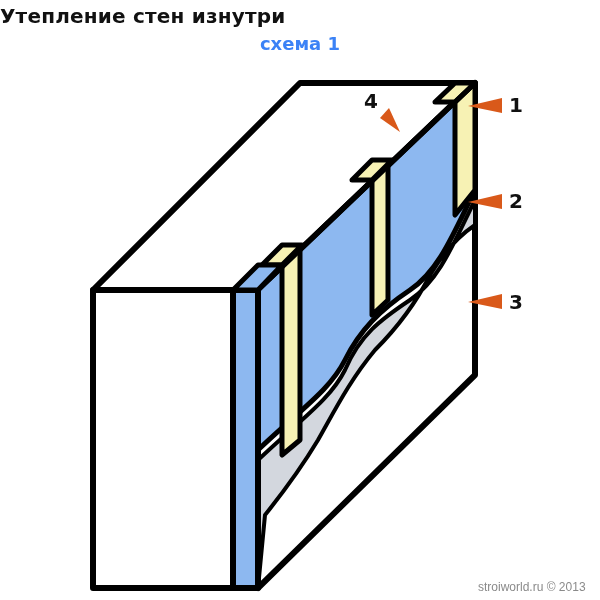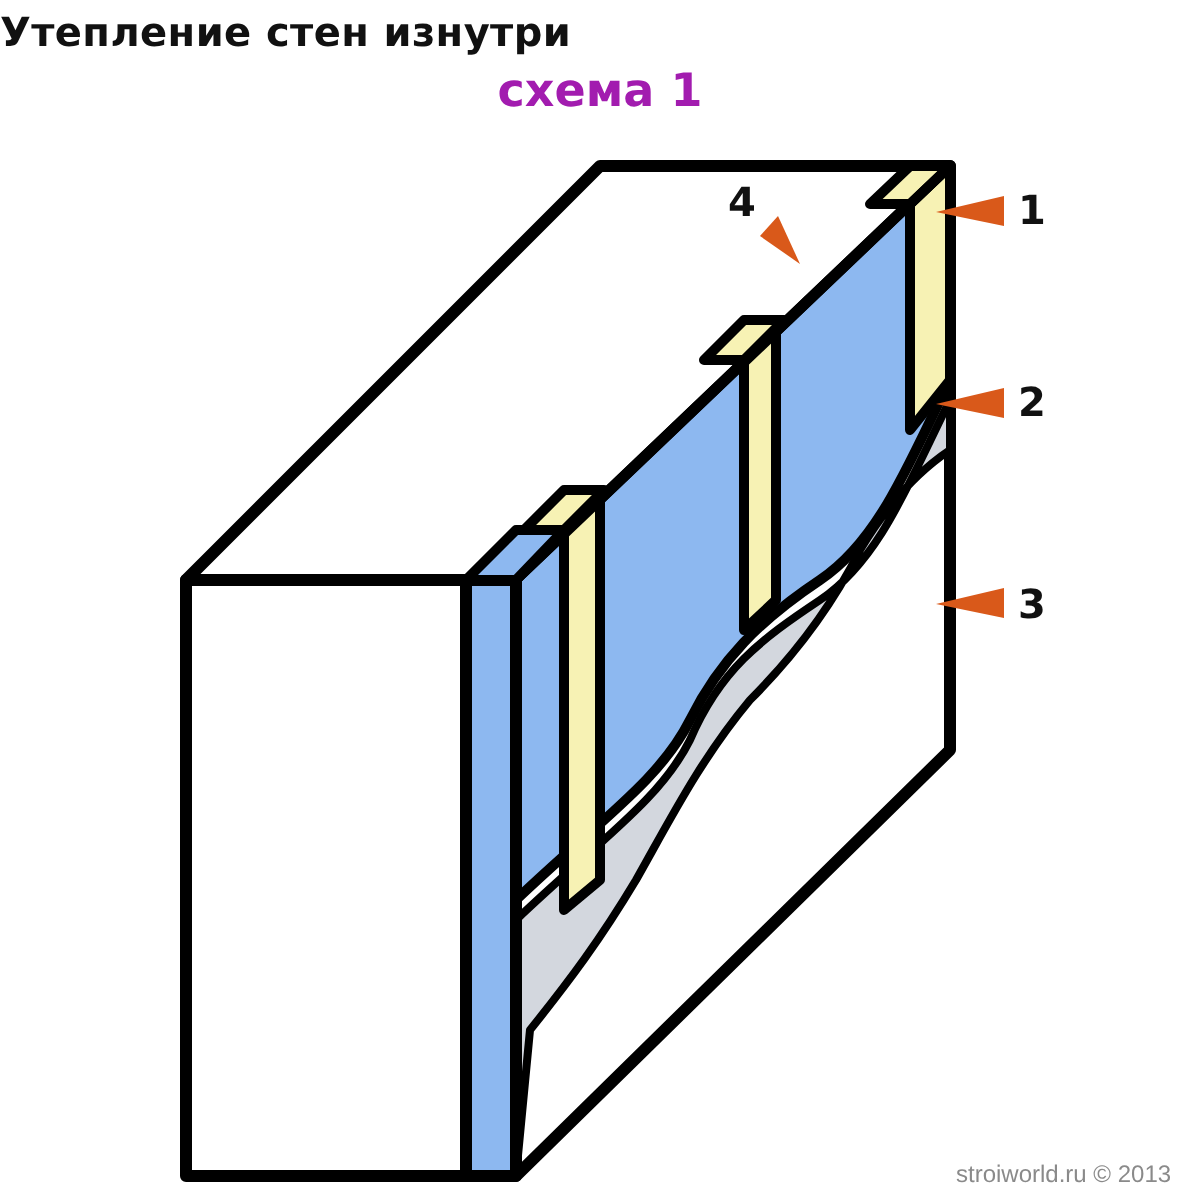--- a/index.html
+++ b/index.html
@@ -1,18 +1,18 @@
 <!DOCTYPE html>
 <html><head>
 <meta charset="utf-8">
 <style>
   html, body { margin: 0; padding: 0; background: #ffffff; }
   body { width: 600px; height: 600px; position: relative; overflow: hidden; font-family: "DejaVu Sans", sans-serif; }
   .title { position: absolute; left: 0; width: 600px; top: 4px; text-align: left; font-size: 20px; font-weight: bold; color: #111; letter-spacing: 0.2px; }
-  .subtitle { position: absolute; left: 0; width: 600px; top: 33px; text-align: center; font-size: 23px; font-weight: bold; color: #a21caf; }
+  .subtitle { position: absolute; left: 0; width: 600px; top: 33px; text-align: center; font-size: 18px; font-weight: bold; color: #3b82f6; }
   svg.diagram { position: absolute; left: 0; top: 0; }
   .label { position: absolute; font-size: 20px; font-weight: bold; color: #111; }
   .credit { position: absolute; left: 478px; top: 580px; font-family: "Liberation Sans", sans-serif; font-size: 12px; color: #8a8a8a; }
 </style>
 </head>
 <body>
 
 <div class="title">Утепление стен изнутри</div>
 <div class="subtitle">схема 1</div>
 

